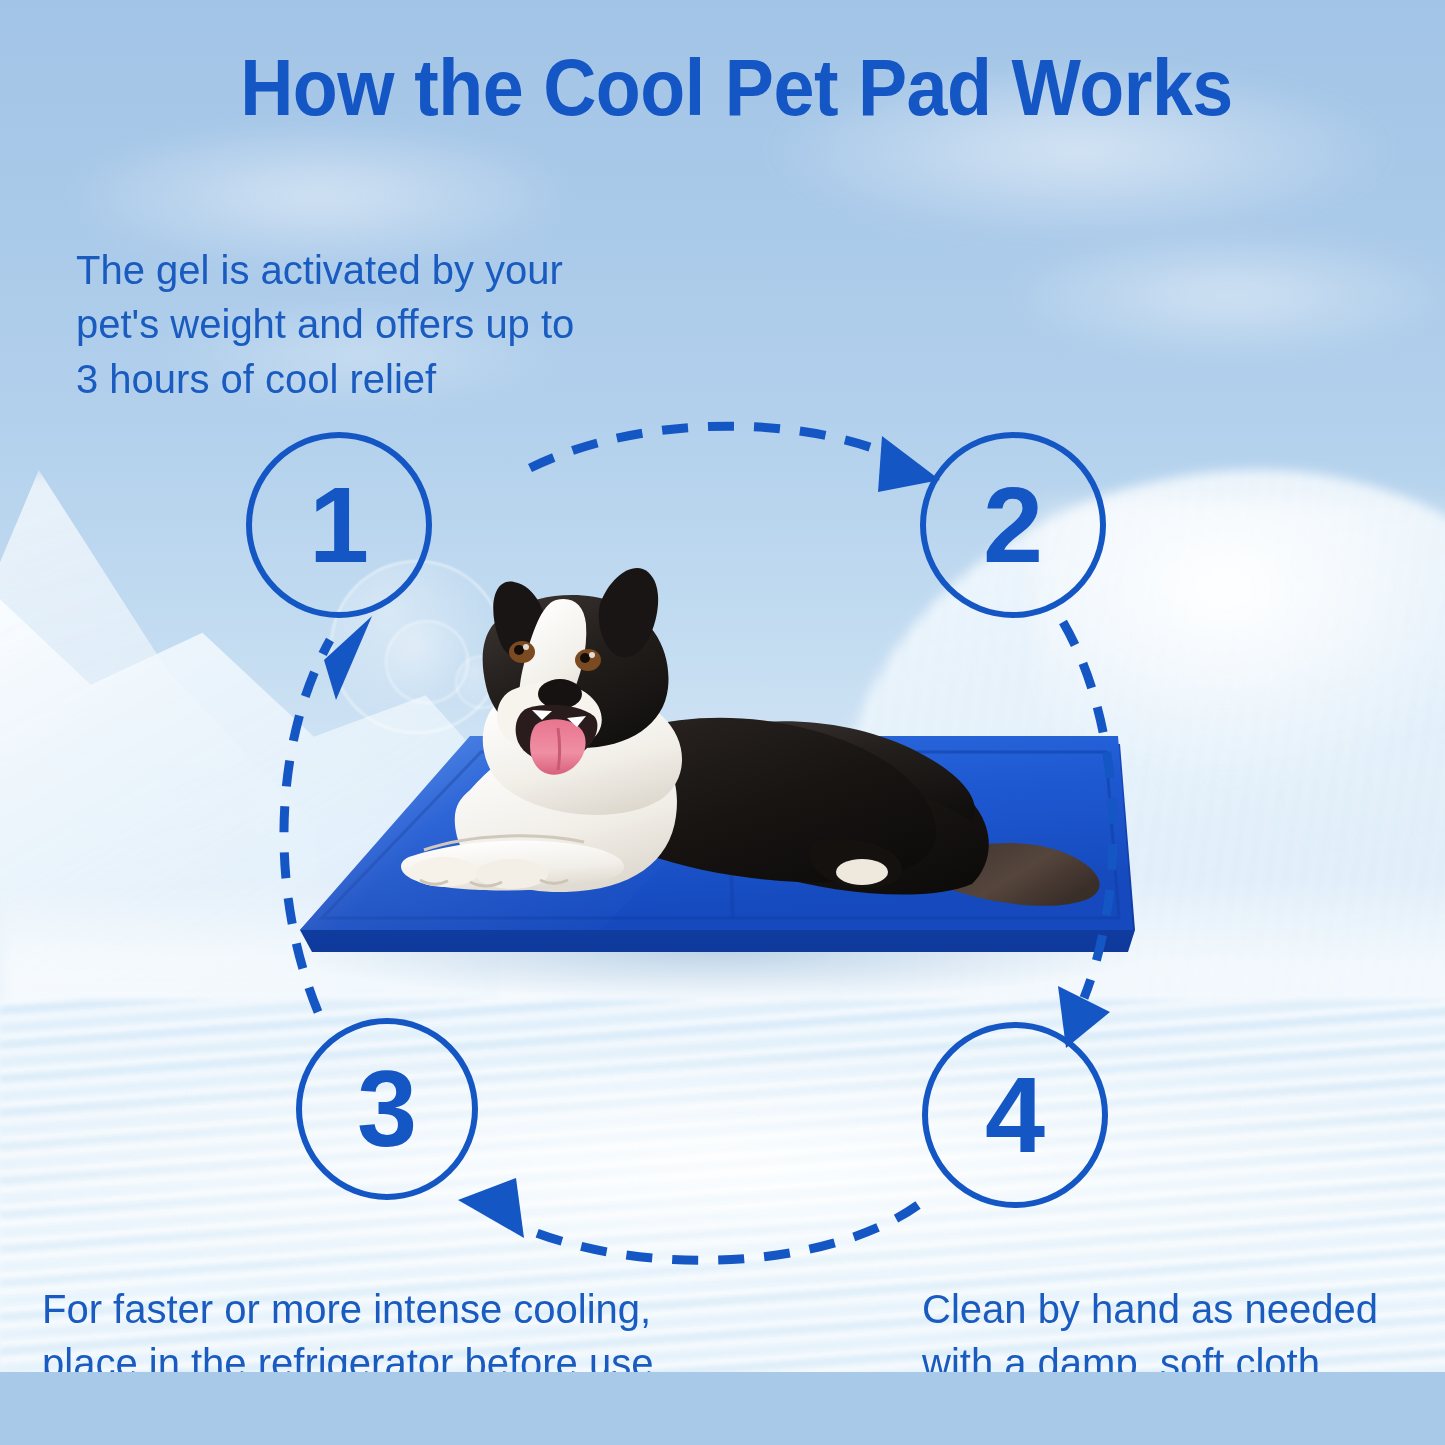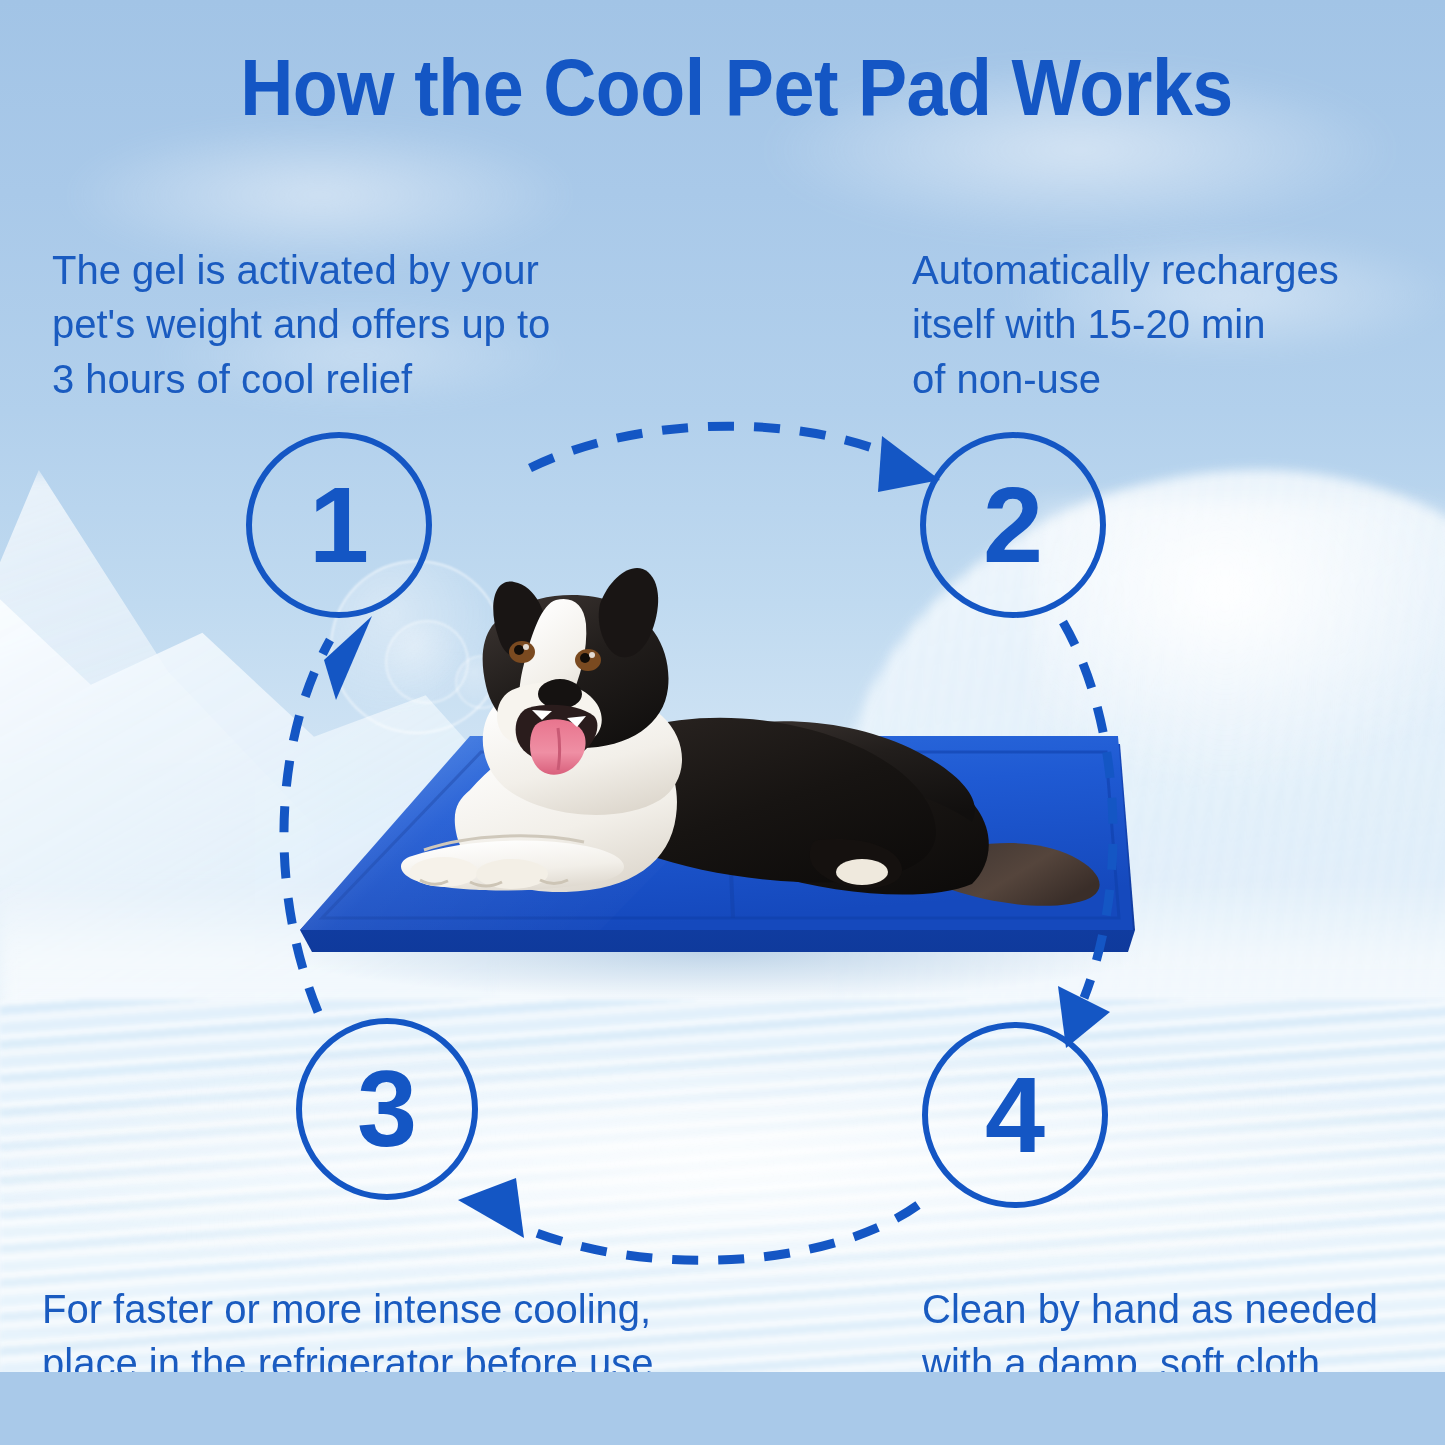--- a/index.html
+++ b/index.html
@@ -110,21 +110,21 @@
     transform:scaleX(.92);
     white-space:nowrap;
   }
   .para{
     position:absolute;
     color:#1a5bc0;
     font-size:40px;
     line-height:1.36;
     white-space:pre-line;
   }
-  .p-tl{left:52px;top:243px;}
+  .p-tl{left:76px;top:243px;}
   .p-tr{left:912px;top:243px;}
   .p-bl{left:42px;top:1282px;}
   .p-br{left:922px;top:1282px;}
 
   
   .numcircle{
     position:absolute;
     border:6px solid #1456c4;
     border-radius:50%;
     box-sizing:border-box;
@@ -315,21 +315,18 @@
   <div class="numcircle n3">
     <span>3</span>
   </div>
   <div class="numcircle n4">
     <span>4</span>
   </div>
 
   <div class="para p-tl">The gel is activated by your
 pet's weight and offers up to
 3 hours of cool relief</div>
-  <div class="para p-tr">Automatically recharges
-itself with 15-20 min
-of non-use</div>
   <div class="para p-br">Clean by hand as needed
 with a damp, soft cloth</div>
   <div class="para p-bl">For faster or more intense cooling,
 place in the refrigerator before use</div>
 
 </div>
 
 </body></html>

